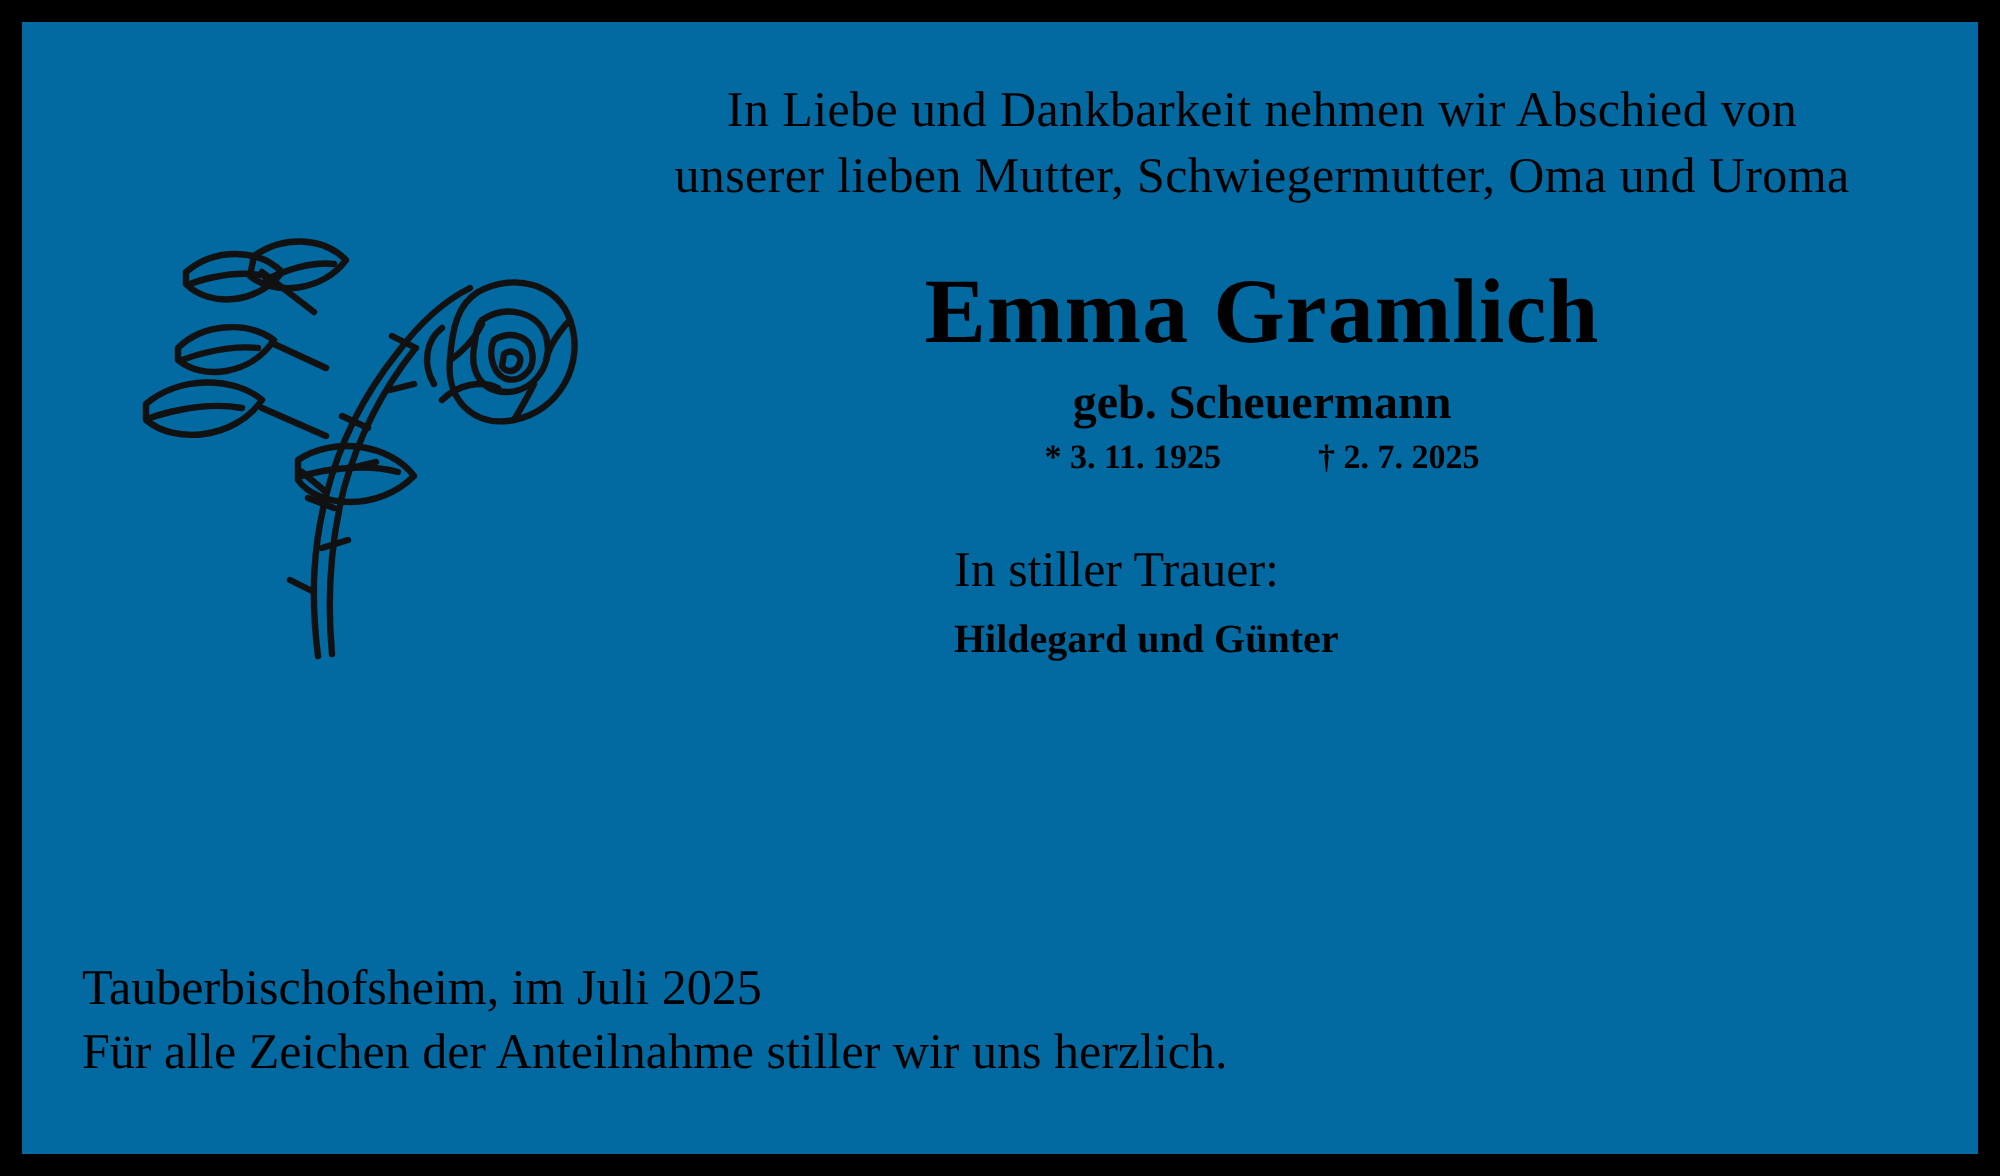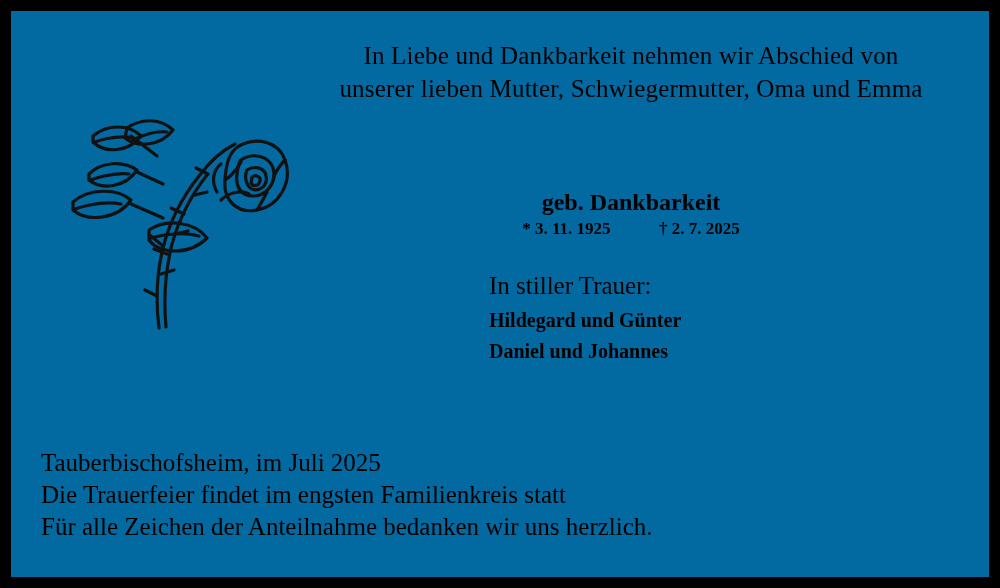--- a/index.html
+++ b/index.html
@@ -106,21 +106,20 @@
     display: inline-block;
     width: 40px;
   }
 
   .mourners {
     position: absolute;
     left: 466px;
     top: 258px;
     width: 510px;
     text-align: left;
-    margin-left: 12px;
   }
   .mourners-title {
     font-size: 25px;
     line-height: 34px;
     font-weight: normal;
   }
   .mourners-list {
     margin-top: 2px;
   }
   .mourner {
@@ -198,39 +197,38 @@
           </g>
 
           <path d="M150 104 C 158 96, 170 94, 178 98"></path>
           <path d="M146 96 C 140 86, 142 74, 150 68"></path>
         </g>
       </svg>
     </div>
 
     <div class="intro">
       <div>In Liebe und Dankbarkeit nehmen wir Abschied von</div>
-      <div>unserer lieben Mutter, Schwiegermutter, Oma und Emma</div>
-    </div>
-
-    <div class="maiden">geb. Dankbarkeit</div>
+      <div>unserer lieben Mutter, Schwiegermutter, Oma und Uroma</div>
+    </div>
+
+    <div class="name">Emma Gramlich</div>
+    <div class="maiden">geb. Scheuermann</div>
 
     <div class="dates">
       <span>* 3. 11. 1925</span>
       <span class="sep"></span>
       <span>† 2. 7. 2025</span>
     </div>
 
     <div class="mourners">
       <div class="mourners-title">In stiller Trauer:</div>
       <div class="mourners-list">
         <div class="mourner">Hildegard und Günter</div>
-        <div class="mourner">Daniel und Johannes</div>
       </div>
     </div>
 
     <div class="footer">
       <div class="footer-line">Tauberbischofsheim, im Juli 2025</div>
-      <div class="footer-line">Die Trauerfeier findet im engsten Familienkreis statt</div>
-      <div class="footer-line">Für alle Zeichen der Anteilnahme bedanken wir uns herzlich.</div>
+      <div class="footer-line">Für alle Zeichen der Anteilnahme stiller wir uns herzlich.</div>
     </div>
 
   </div>
 </div>
 
 </body></html>

